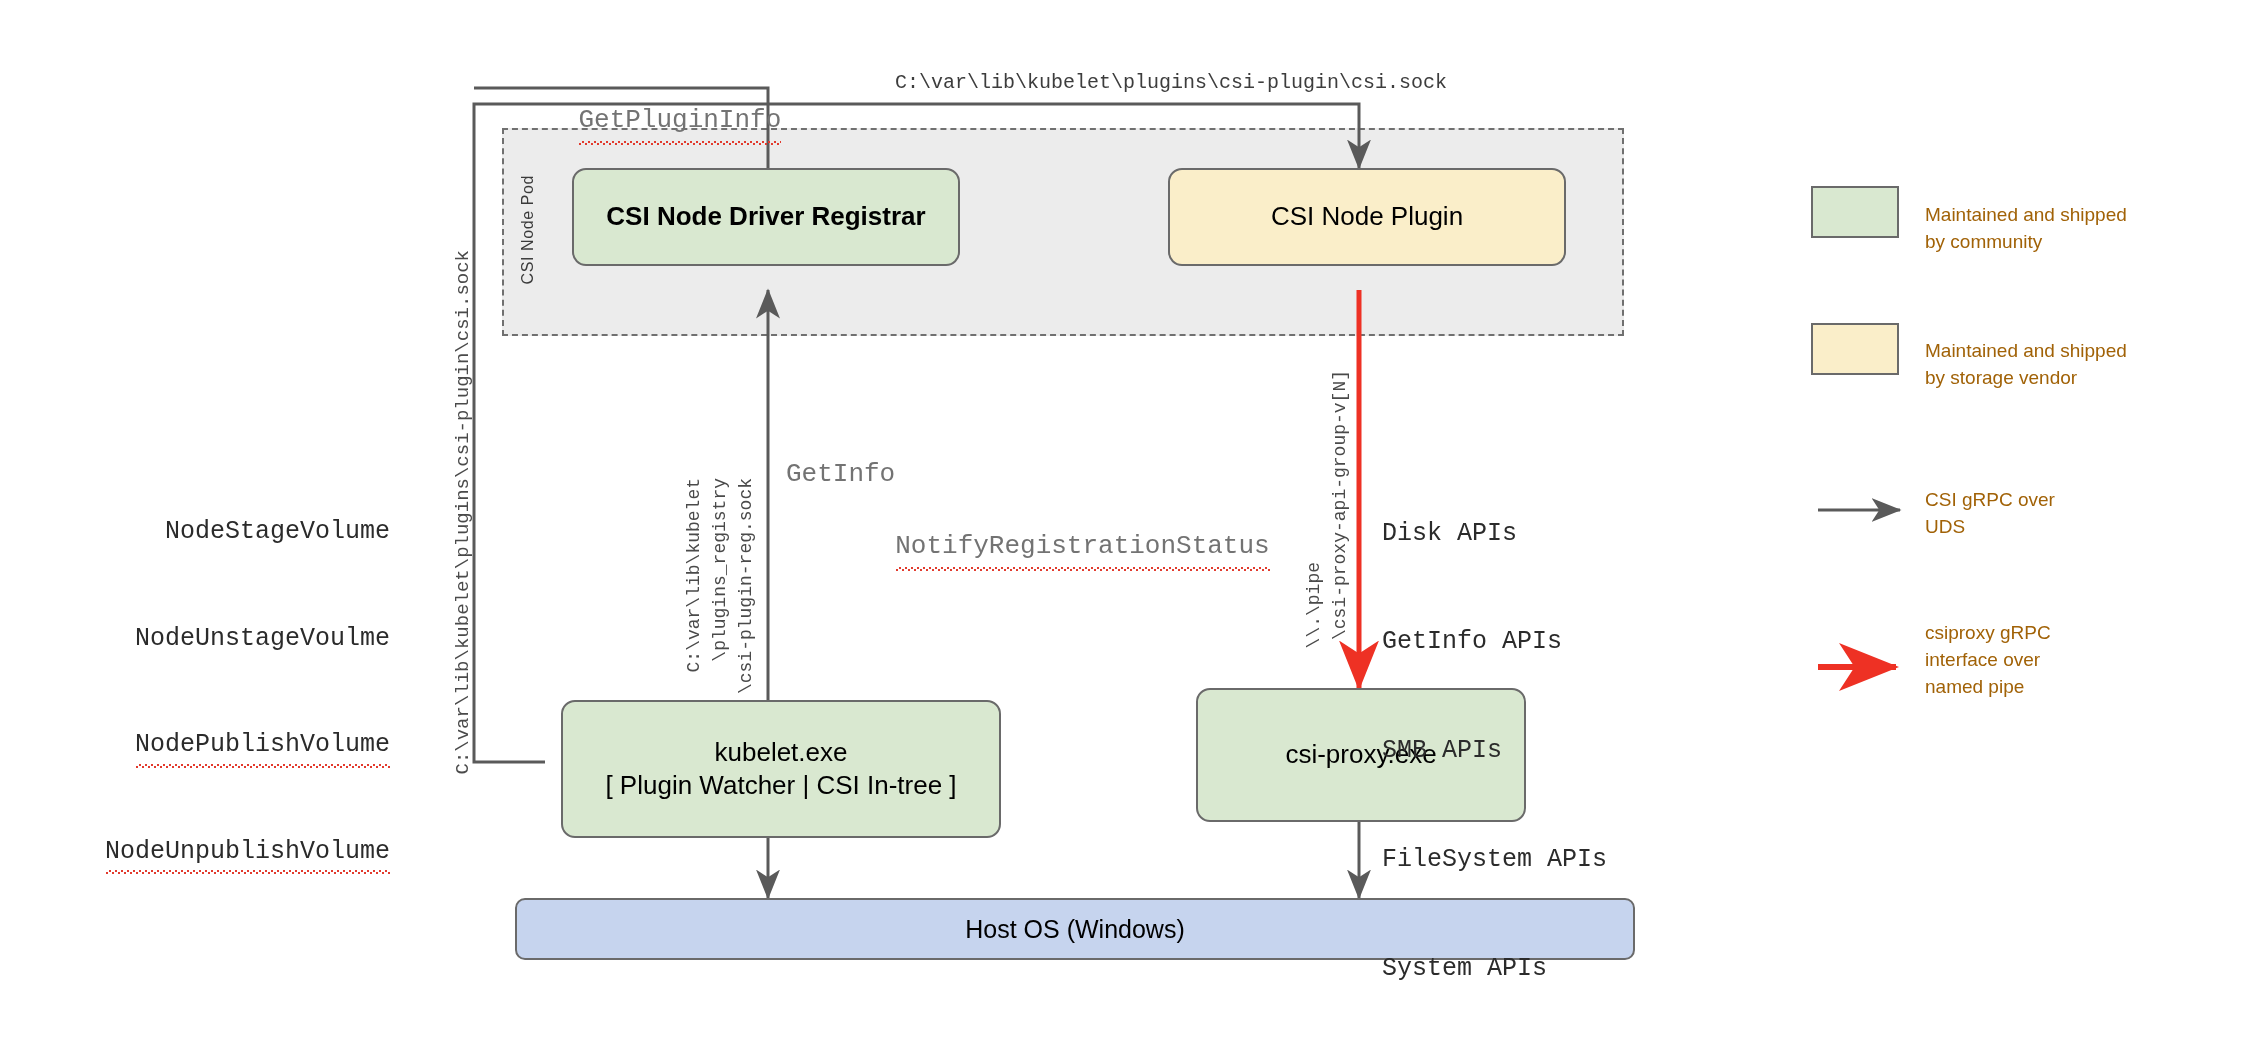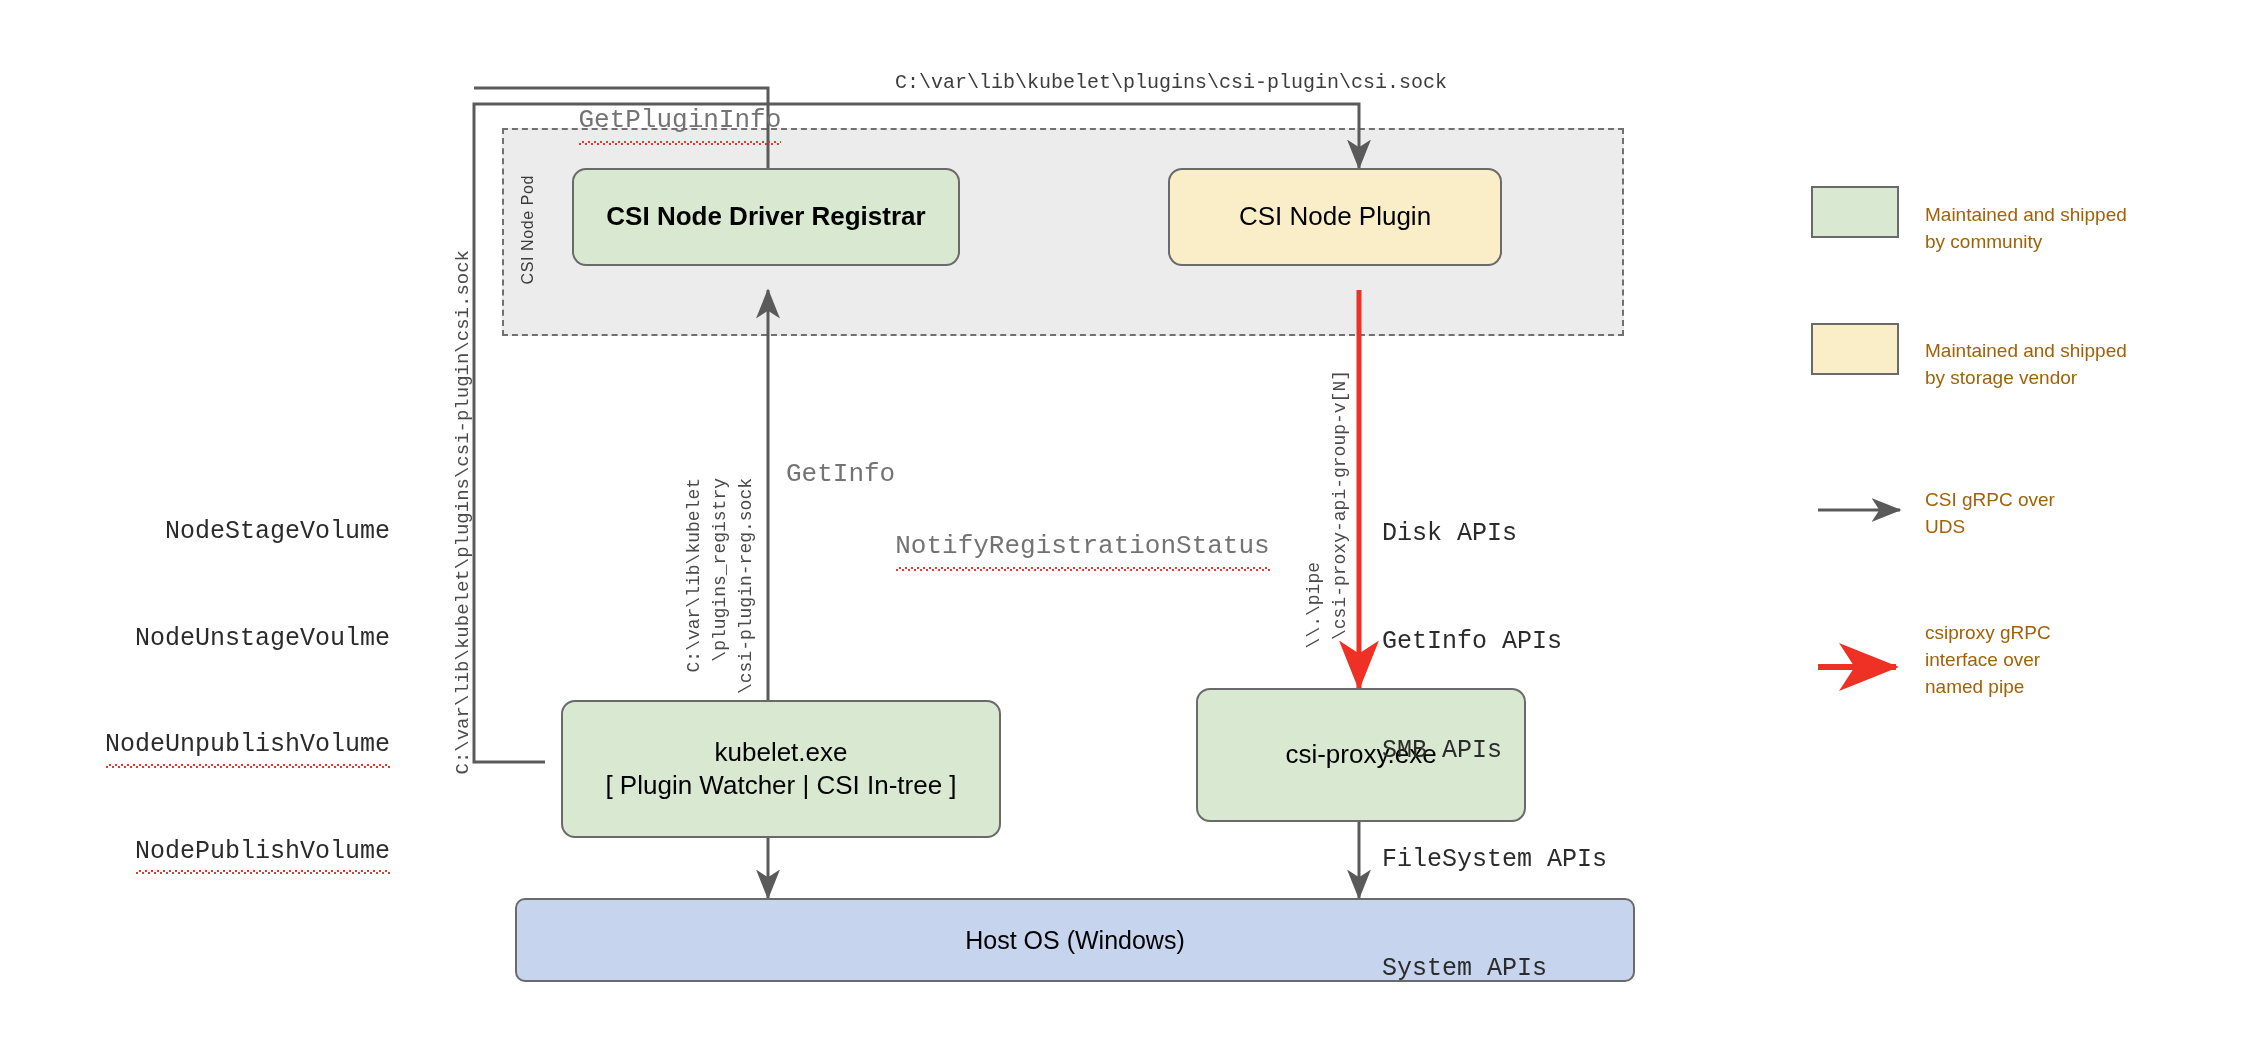--- a/index.html
+++ b/index.html
@@ -92,34 +92,34 @@
     </g>
     <g>
       <path d="M1818,667 L1896,667" fill="none" stroke="#ee3124" stroke-width="6" marker-end="url(#ahr)"></path>
     </g>
   </svg>
 
   <div class="node green" style="left:572px;top:168px;width:388px;height:98px;font-weight:bold;">
     <span>CSI Node Driver Registrar</span>
   </div>
 
-  <div class="node yellow" style="left:1168px;top:168px;width:334px;height:98px;">
+  <div class="node yellow" style="left:1168px;top:168px;width:398px;height:98px;">
     <span>CSI Node Plugin</span>
   </div>
 
   <div class="node green" style="left:545px;top:700px;width:440px;height:138px;flex-direction:column;margin-left:16px;">
     <span>kubelet.exe</span>
     <span>[ Plugin Watcher | CSI In-tree ]</span>
   </div>
 
   <div class="node green" style="left:1196px;top:688px;width:330px;height:134px;">
     <span>csi-proxy.exe</span>
   </div>
 
-  <div class="node blue" style="left:515px;top:898px;width:1120px;height:84px;">
+  <div class="node blue" style="left:515px;top:898px;width:1120px;height:62px;">
     <span>Host OS (Windows)</span>
   </div>
 
   <div class="lbl big mono" style="left:516px;top:62px;">
     <span class="squig">GetPluginInfo</span>
   </div>
 
   <div class="lbl mono" style="left:895px;top:68px;font-size:20px;"><span>C:\var\lib\kubelet\plugins\csi-plugin\csi.sock</span></div>
 
   <div class="vlbl" style="left:448px;top:250px;font-size:19px;"><span>C:\var\lib\kubelet\plugins\csi-plugin\csi.sock</span></div>
@@ -131,22 +131,22 @@
   <div class="lbl big mono" style="left:786px;top:455px;"><span>GetInfo</span></div>
   <div class="lbl big mono" style="left:786px;top:488px;">
        <span class="squig">NotifyRegistrationStatus</span></div>
 
   <div class="vlbl" style="left:1300px;top:562px;"><span>\\.\pipe</span></div>
   <div class="vlbl" style="left:1326px;top:370px;"><span>\csi-proxy-api-group-v[N]</span></div>
 
   <div class="apilist" style="left:60px;top:443px;width:330px;">
     <div>NodeStageVolume</div>
     <div>NodeUnstageVoulme</div>
+    <div><span class="squig">NodePublishVolume</span></div>
     <div><span class="squig">NodeUnpublishVolume</span></div>
-    <div><span class="squig">NodePublishVolume</span></div>
     
     
   </div>
 
   <div class="apilist2" style="left:1382px;top:443px;">
     <div>Disk APIs</div>
     <div>GetInfo APIs</div>
     <div>SMB APIs</div>
     <div>FileSystem APIs</div>
     <div>System APIs</div>

